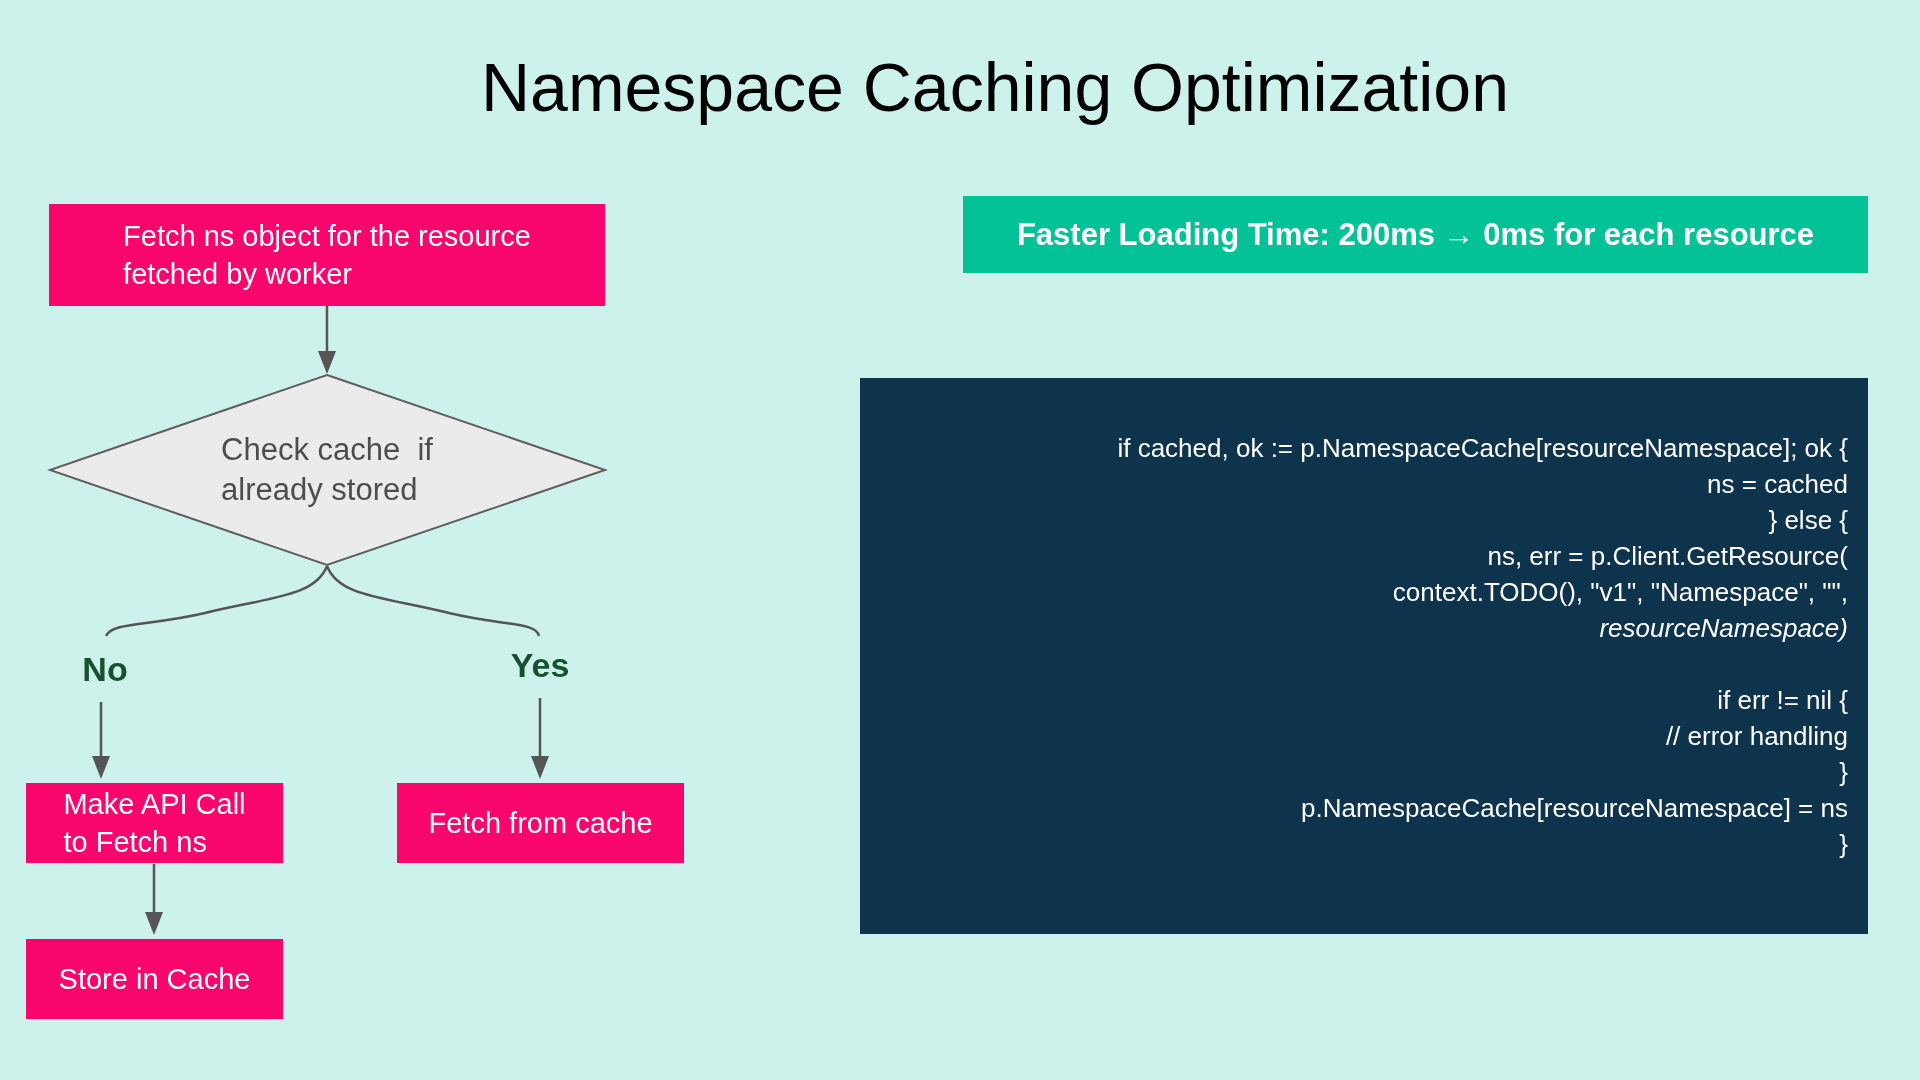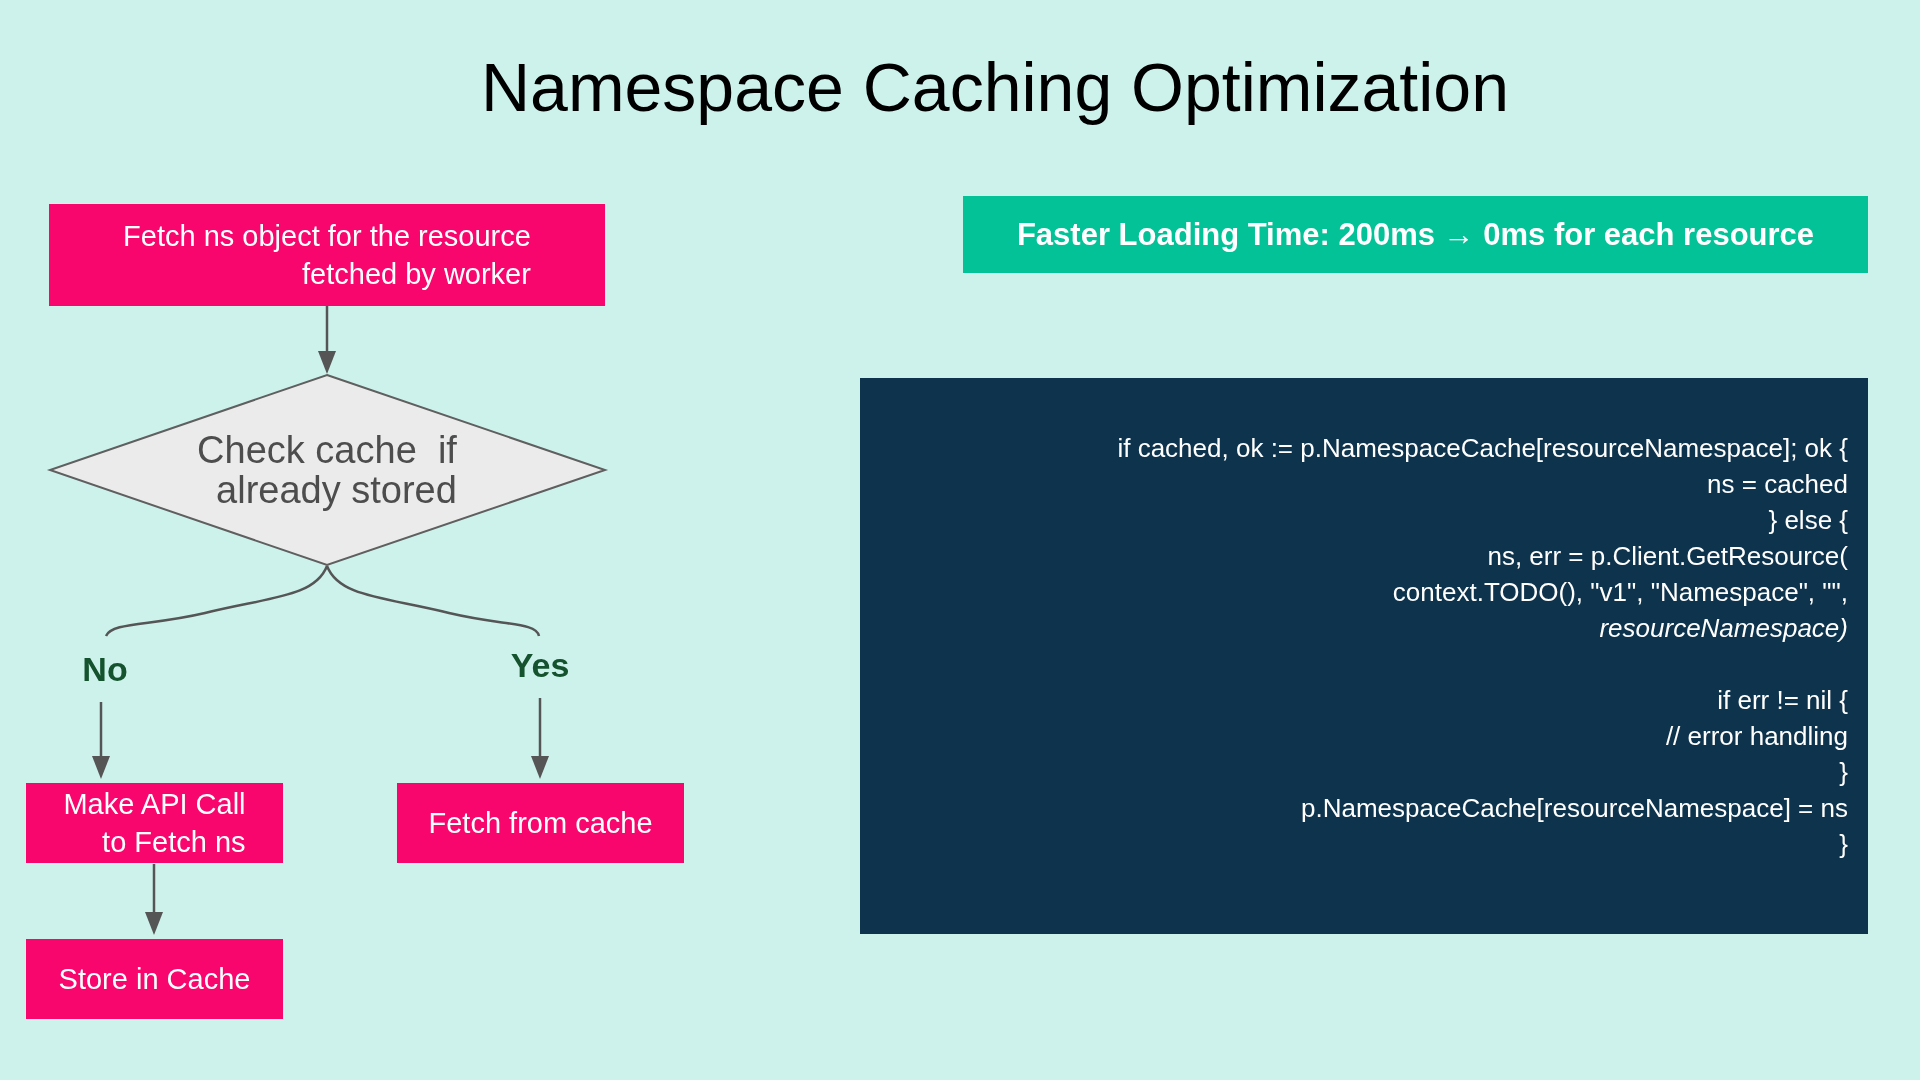--- a/index.html
+++ b/index.html
@@ -13,30 +13,30 @@
 
   .page-title{
     position:absolute;left:70px;top:48px;width:1850px;
     text-align:center;font-size:68px;color:#000;font-weight:400;
     letter-spacing:0px;
   }
 
   svg.connectors{position:absolute;left:0;top:0;width:1920px;height:1080px;z-index:1;pointer-events:none;}
 
   .node{position:absolute;display:flex;align-items:center;justify-content:center;
-        text-align:right;white-space:pre-wrap;z-index:2;}
+        text-align:left;white-space:pre-wrap;z-index:2;}
   .pink{background:var(--pink);color:#fff;font-size:29px;line-height:38px;}
 
   .start-box{left:49px;top:204px;width:556px;height:102px;}
   .no-box{left:26px;top:783px;width:257px;height:80px;}
   .yes-box{left:397px;top:783px;width:287px;height:80px;}
   .store-box{left:26px;top:939px;width:257px;height:80px;}
 
   .decision-label{left:137px;top:420px;width:380px;height:100px;
-    color:var(--gray-text);font-size:38px;line-height:40px;background:transparent;}
+    color:var(--gray-text);font-size:31px;line-height:40px;background:transparent;}
 
   .branch-label{position:absolute;z-index:2;font-size:34px;font-weight:bold;
     color:#14532d;text-align:center;width:90px;}
   .branch-no{left:60px;top:650px;}
   .branch-yes{left:495px;top:646px;}
 
   .banner{
     position:absolute;left:963px;top:196px;width:905px;height:77px;
     background:var(--green);color:#fff;font-size:31px;
     display:flex;align-items:center;justify-content:center;z-index:2;font-weight:bold;

